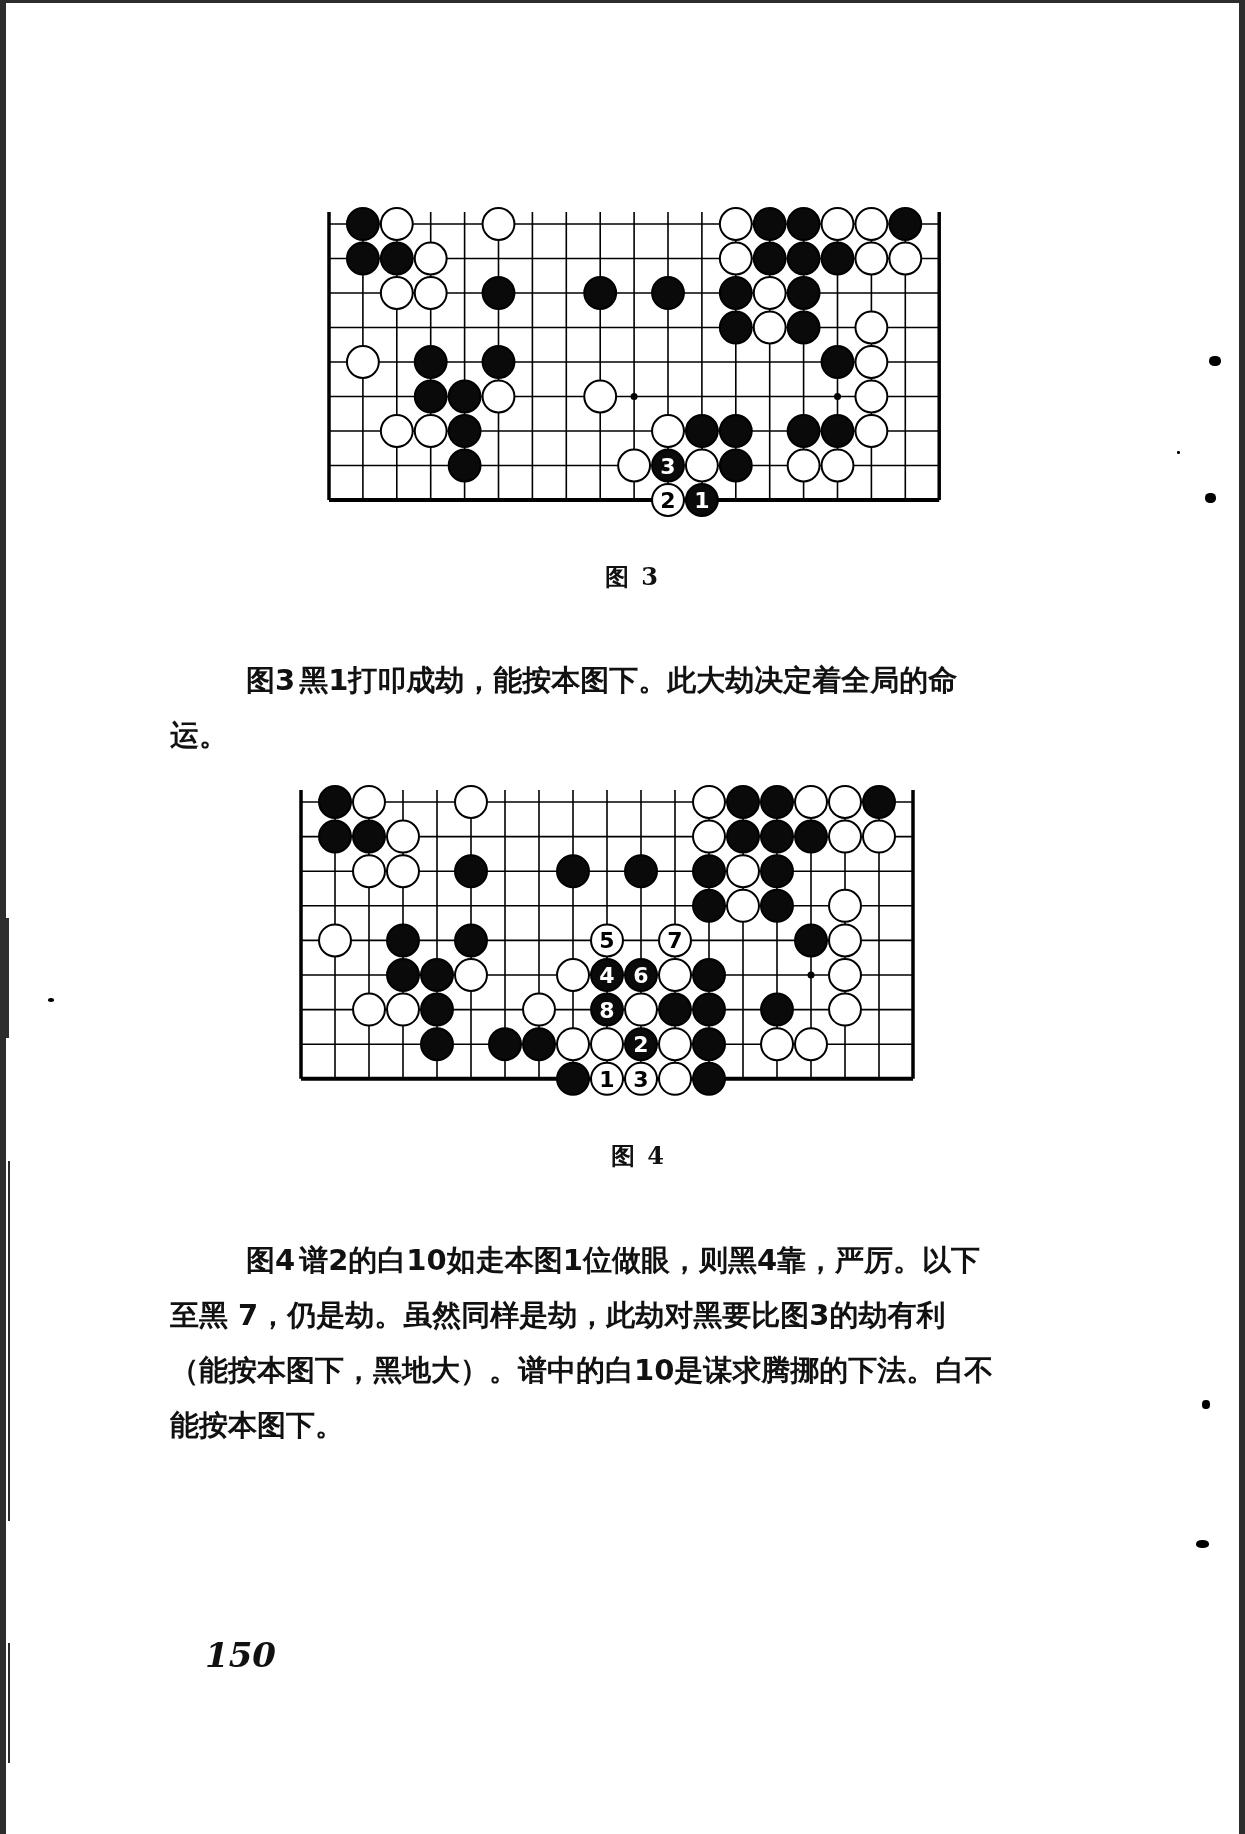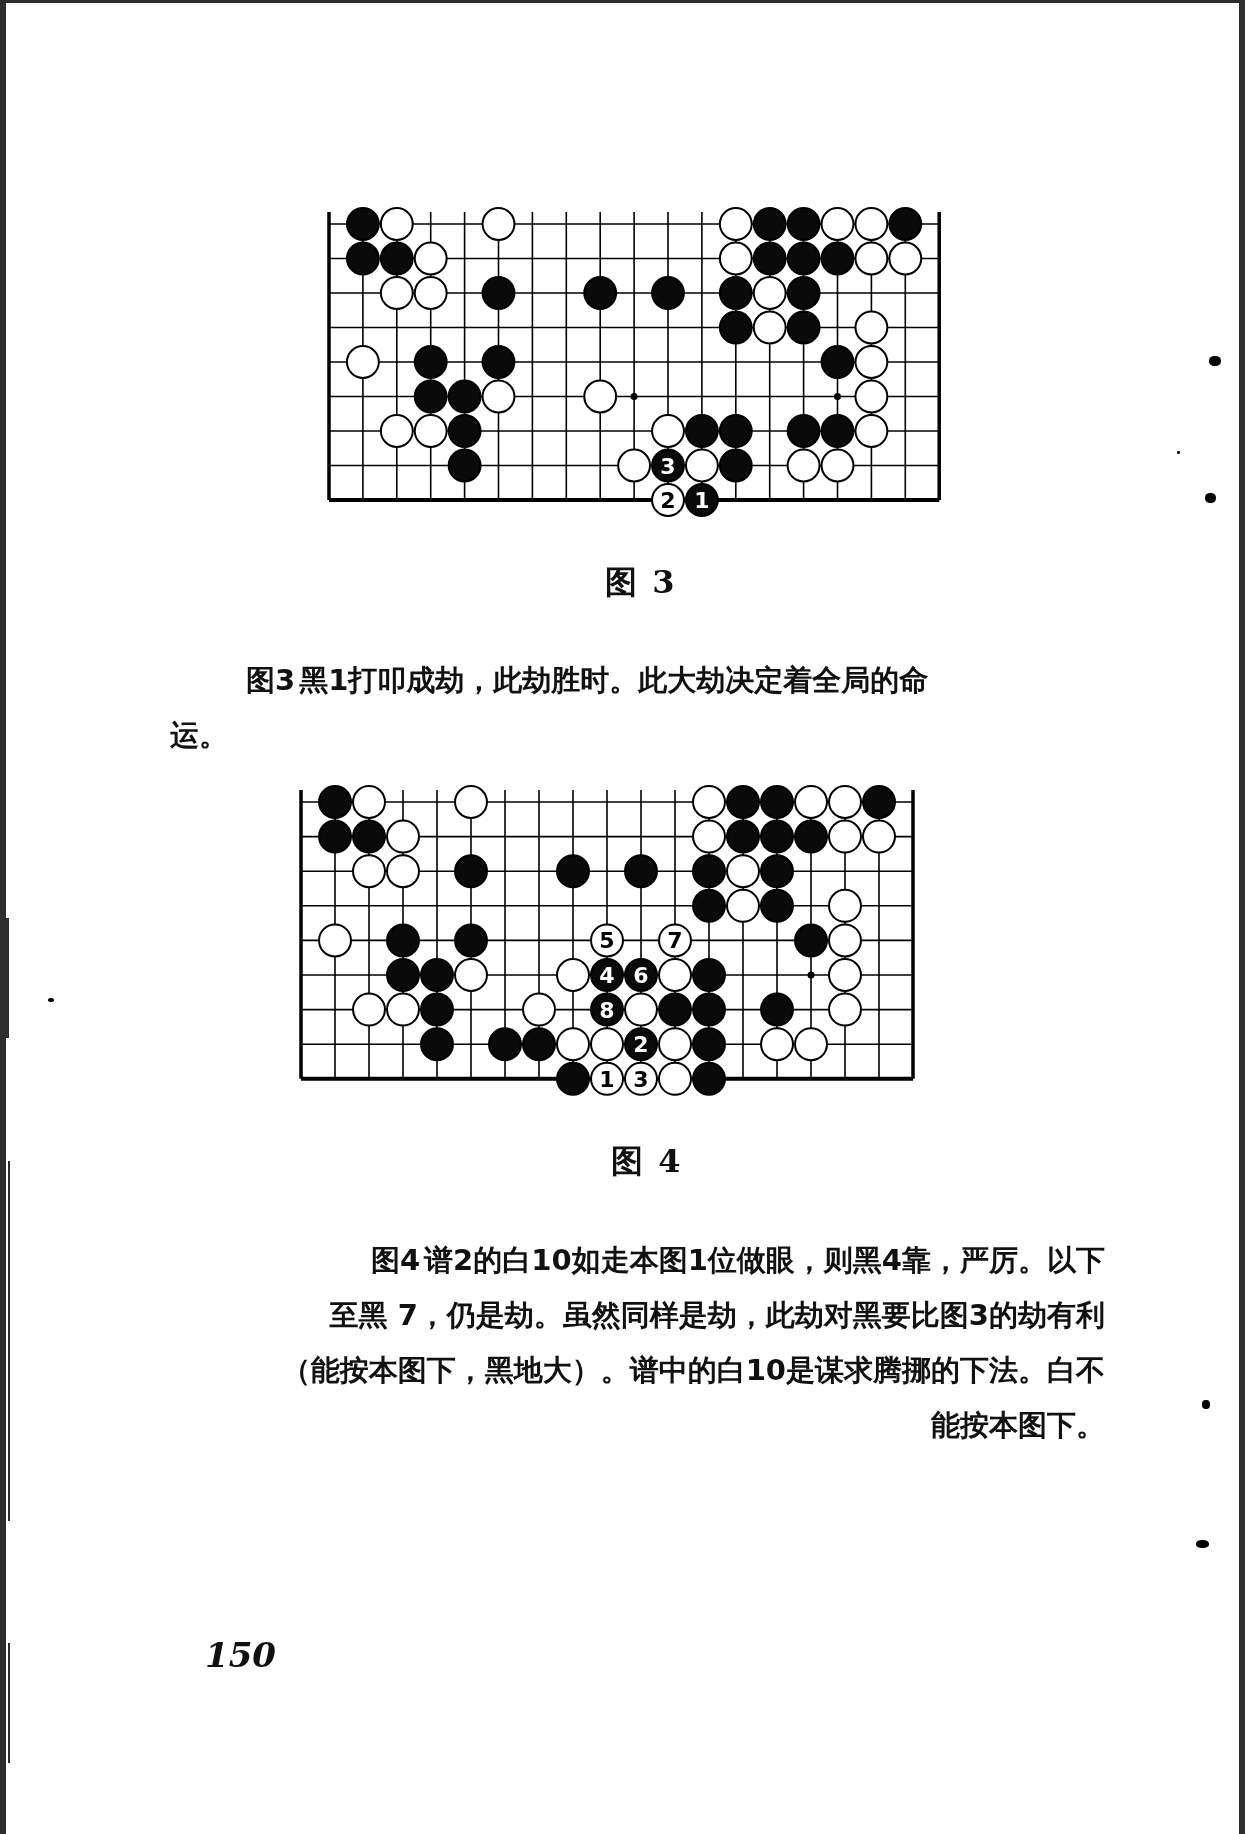--- a/index.html
+++ b/index.html
@@ -1,20 +1,20 @@
 <!DOCTYPE html>
 <html><head>
 <meta charset="utf-8">
 <style>
   html, body { margin:0; padding:0; }
   body { width:1245px; height:1834px; background:#2d2d2d; position:relative; overflow:hidden; }
   .page { position:absolute; left:6px; top:3px; width:1233px; height:1831px; background:#ffffff; overflow:hidden; }
   .board { position:absolute; }
   .board svg { display:block; overflow:visible; }
-  .caption { position:absolute; font-family:"DejaVu Serif", serif; font-size:32px; color:#111; letter-spacing:2px; font-weight:bold; }
+  .caption { position:absolute; font-family:"DejaVu Serif", serif; font-size:24px; color:#111; letter-spacing:2px; font-weight:bold; }
   .para { position:absolute; left:164px; width:935px; font-family:"DejaVu Sans", sans-serif; font-size:29px; line-height:55px; color:#111; font-weight:bold; }
   .para .line { display:block; white-space:nowrap; }
   .para .lead { font-weight:900; margin-right:4px; }
   .indent { padding-left:76px; }
   .pagenum { position:absolute; left:199px; top:1632px; font-family:"DejaVu Serif", serif; font-style:italic; font-weight:bold; font-size:34px; color:#111; }
   .speck { position:absolute; background:#000; border-radius:45%; }
   .edge-line { position:absolute; background:#2d2d2d; width:3px; }
 </style>
 </head>
 <body>
@@ -230,21 +230,21 @@
           <g>
             <circle cx="372.9" cy="276" r="15.932999999999998" fill="#0a0a0a" stroke="#000" stroke-width="2"></circle>
             <text x="372.9" y="284" text-anchor="middle" font-family="&quot;DejaVu Sans&quot;, sans-serif" font-size="22" font-weight="bold" fill="#fff">1</text>
           </g>
         </g>
       </svg>
     </div>
   <div class="caption" style="left:599px; top:558px;">图 3</div>
 
   <div class="para" style="top:650px;">
-    <span class="line indent"><span class="lead">图3</span><span>黑1打叩成劫，此劫胜时。此大劫决定着全局的命</span></span>
+    <span class="line indent"><span class="lead">图3</span><span>黑1打叩成劫，能按本图下。此大劫决定着全局的命</span></span>
     <span class="line">运。</span>
   </div>
 
   <div class="board" id="board-fig4" style="left: 275px; top: 779px;">
       <svg width="652" height="316.8">
         <g transform="translate(20,20)">
           <line x1="0" y1="-12" x2="0" y2="276.8" stroke="#000" stroke-width="3.5"></line>
           <line x1="34" y1="-12" x2="34" y2="276.8" stroke="#000" stroke-width="1.6"></line>
           <line x1="68" y1="-12" x2="68" y2="276.8" stroke="#000" stroke-width="1.6"></line>
           <line x1="102" y1="-12" x2="102" y2="276.8" stroke="#000" stroke-width="1.6"></line>
@@ -492,21 +492,21 @@
             <circle cx="374" cy="276.8" r="15.979999999999999" fill="#ffffff" stroke="#000" stroke-width="2"></circle>
           </g>
           <g>
             <circle cx="408" cy="276.8" r="15.979999999999999" fill="#0a0a0a" stroke="#000" stroke-width="2"></circle>
           </g>
         </g>
       </svg>
     </div>
   <div class="caption" style="left:605px; top:1137px;">图 4</div>
 
-  <div class="para" style="top:1230px;text-align:right;">
+  <div class="para" style="top:1230px;">
     <span class="line indent"><span class="lead">图4</span><span>谱2的白10如走本图1位做眼，则黑4靠，严厉。以下</span></span>
     <span class="line">至黑 7，仍是劫。虽然同样是劫，此劫对黑要比图3的劫有利</span>
     <span class="line">（能按本图下，黑地大）。谱中的白10是谋求腾挪的下法。白不</span>
     <span class="line">能按本图下。</span>
   </div>
 
   <div class="pagenum">150</div>
 
   <span class="speck" style="left:1203px; top:353px; width:12px; height:10px;"></span>
   <span class="speck" style="left:1199px; top:490px; width:11px; height:10px;"></span>

